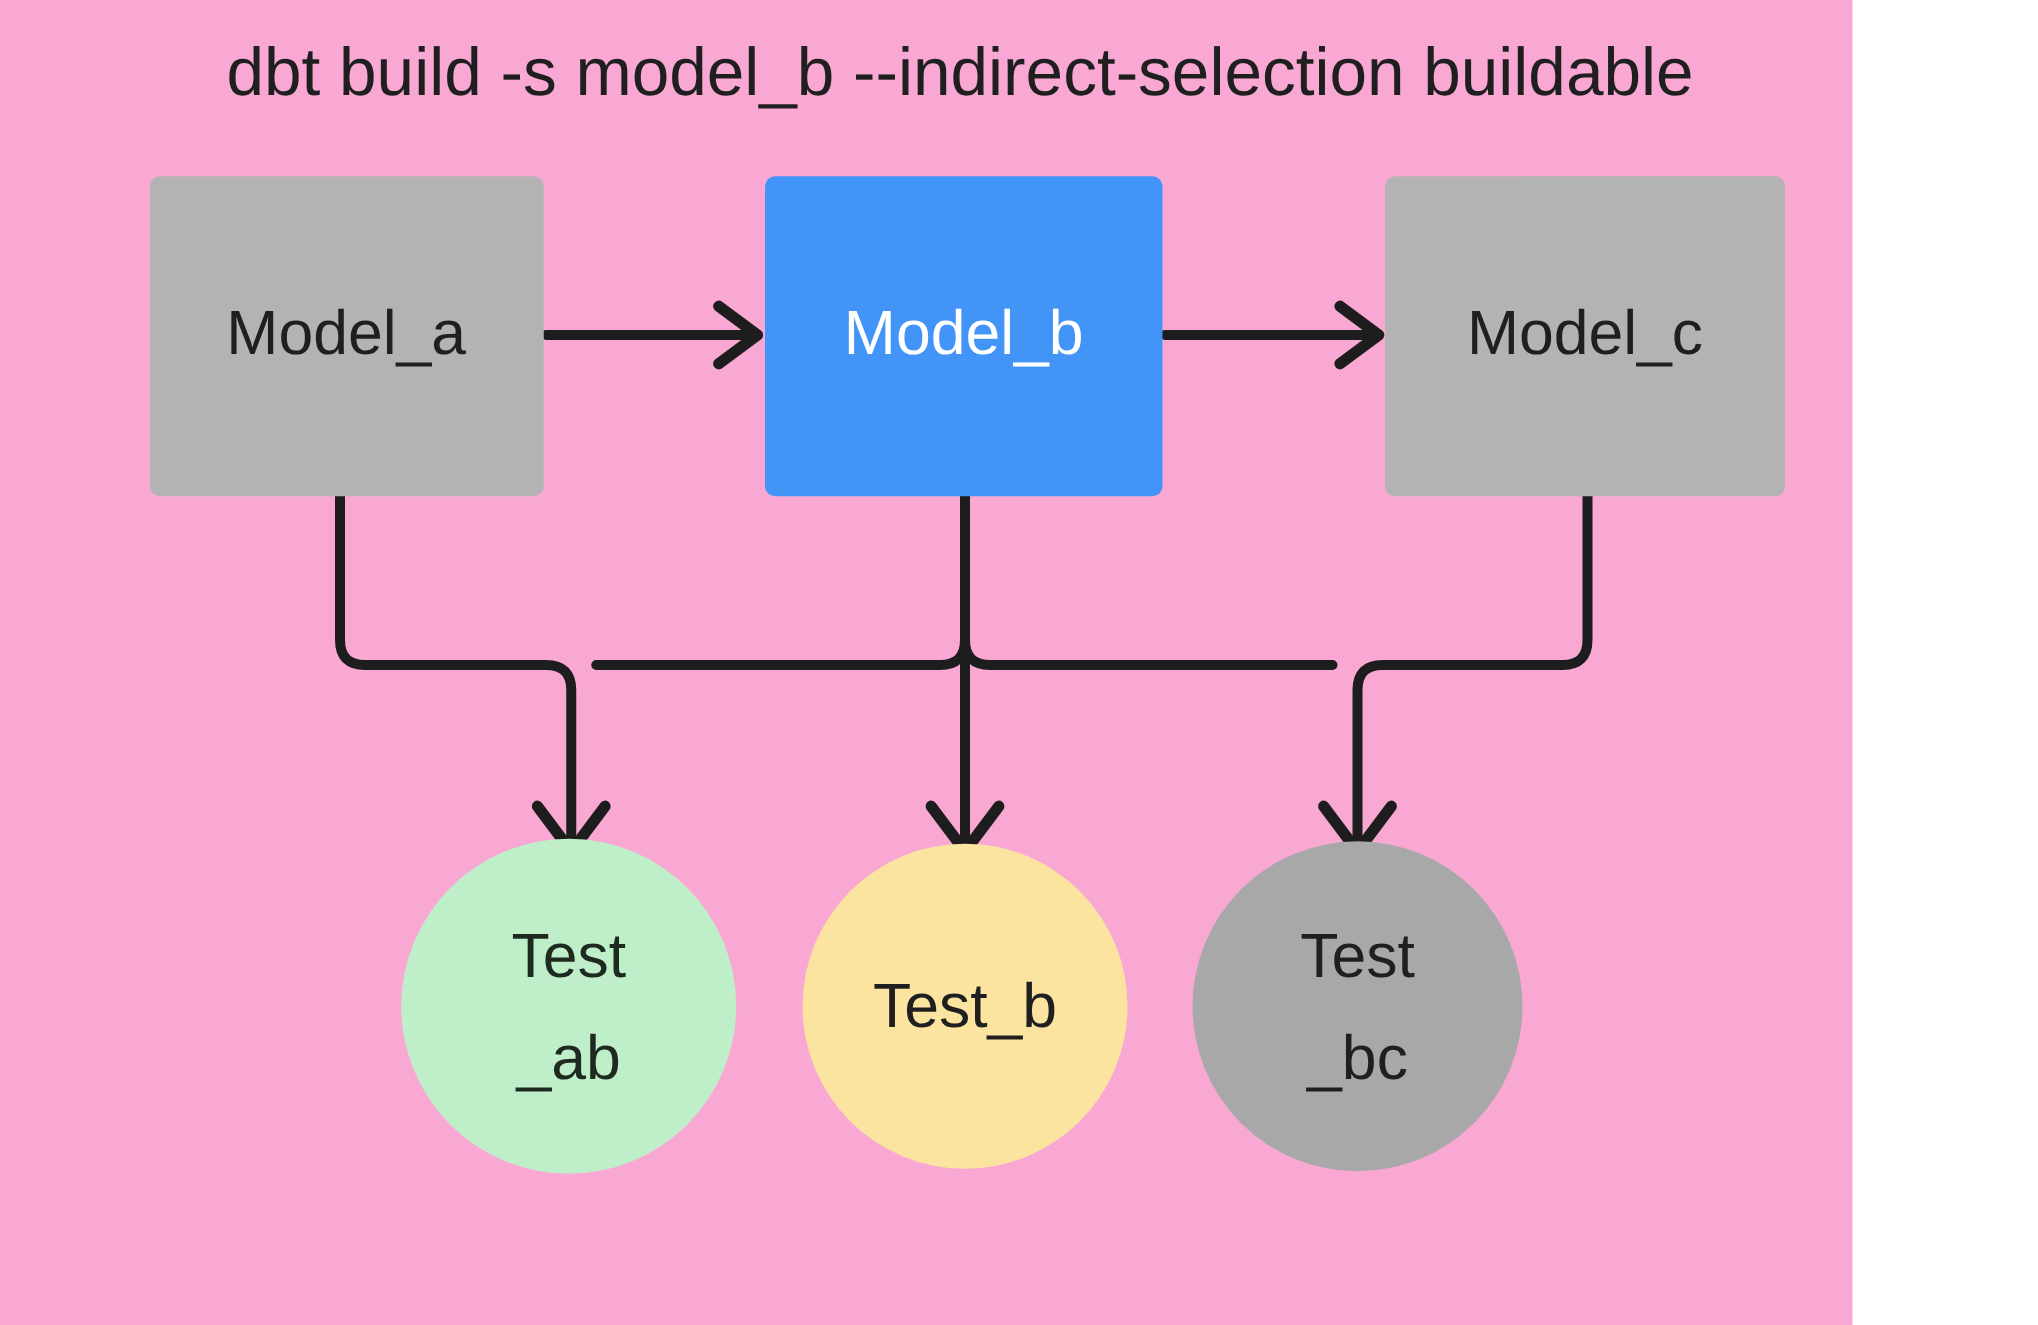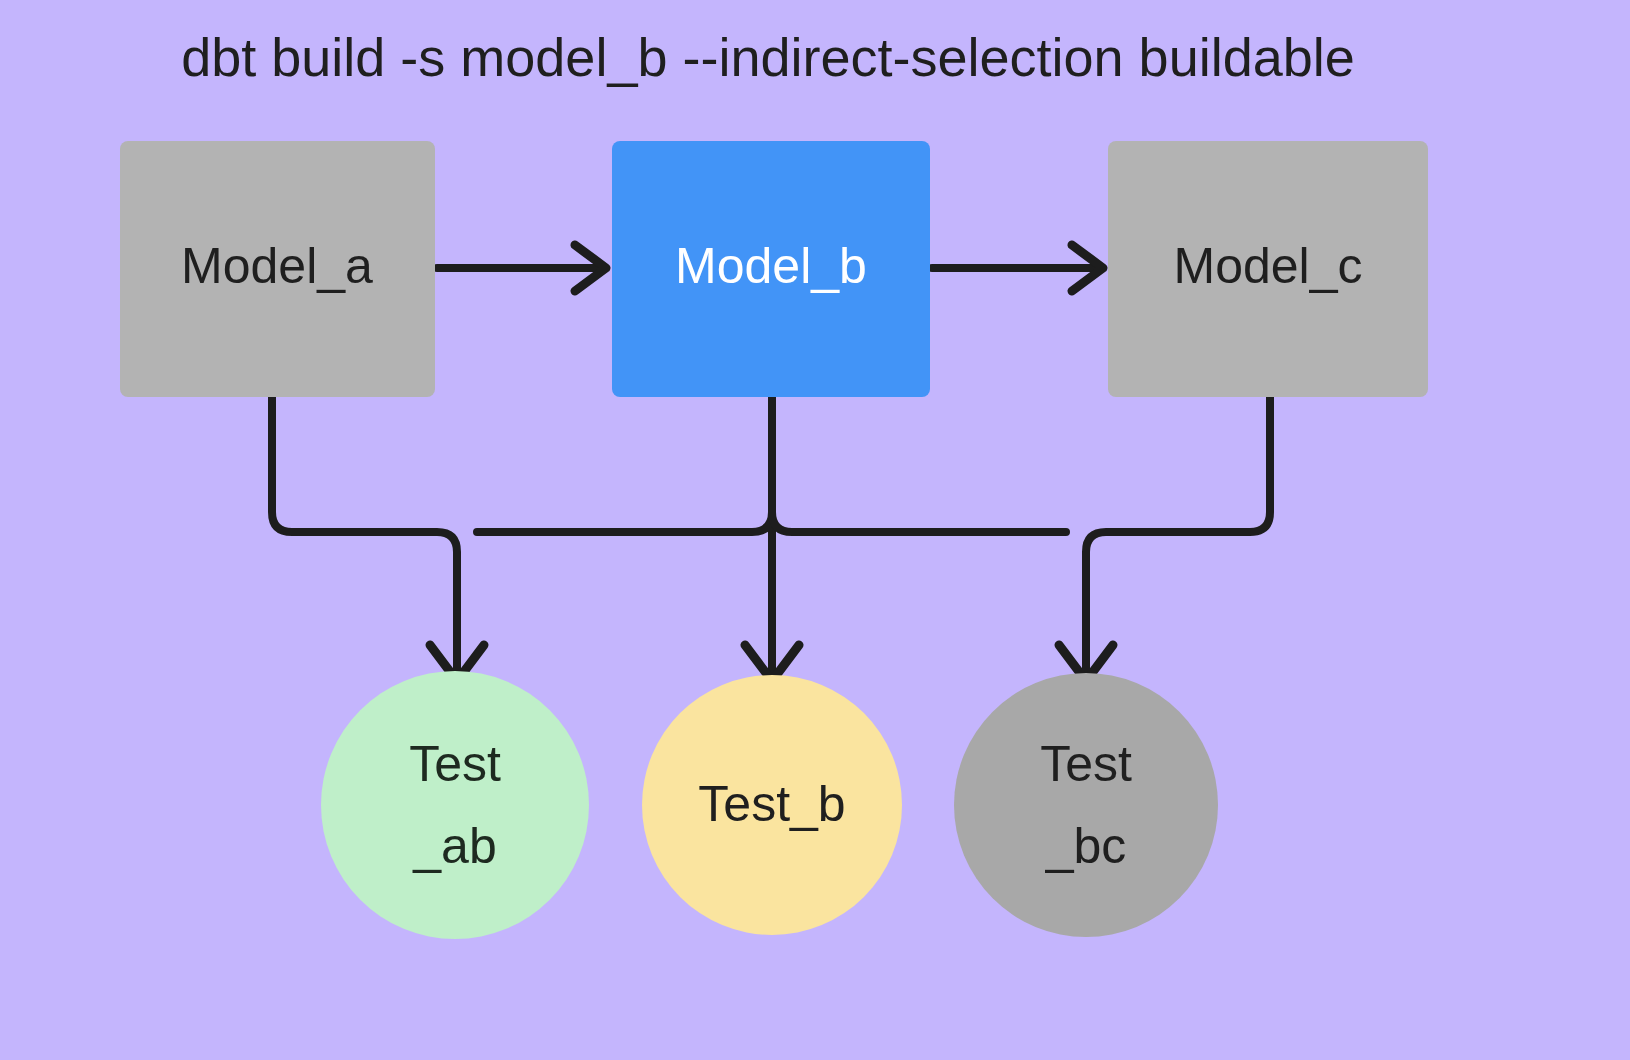--- a/index.html
+++ b/index.html
@@ -8,23 +8,23 @@
     background: #ffffff;
   }
   body {
     width: 1630px;
     height: 1060px;
     font-family: "Liberation Sans", sans-serif;
     overflow: hidden;
   }
   #stage {
     position: relative;
-    width: 1630px;
+    width: 1482px;
     height: 1060px;
-    background: #c4b5fd;
+    background: #f9a8d4;
   }
   #diagram-svg {
     position: absolute;
     left: 0;
     top: 0;
     width: 1630px;
     height: 1060px;
   }
   .title-text {
     font-size: 54px;

